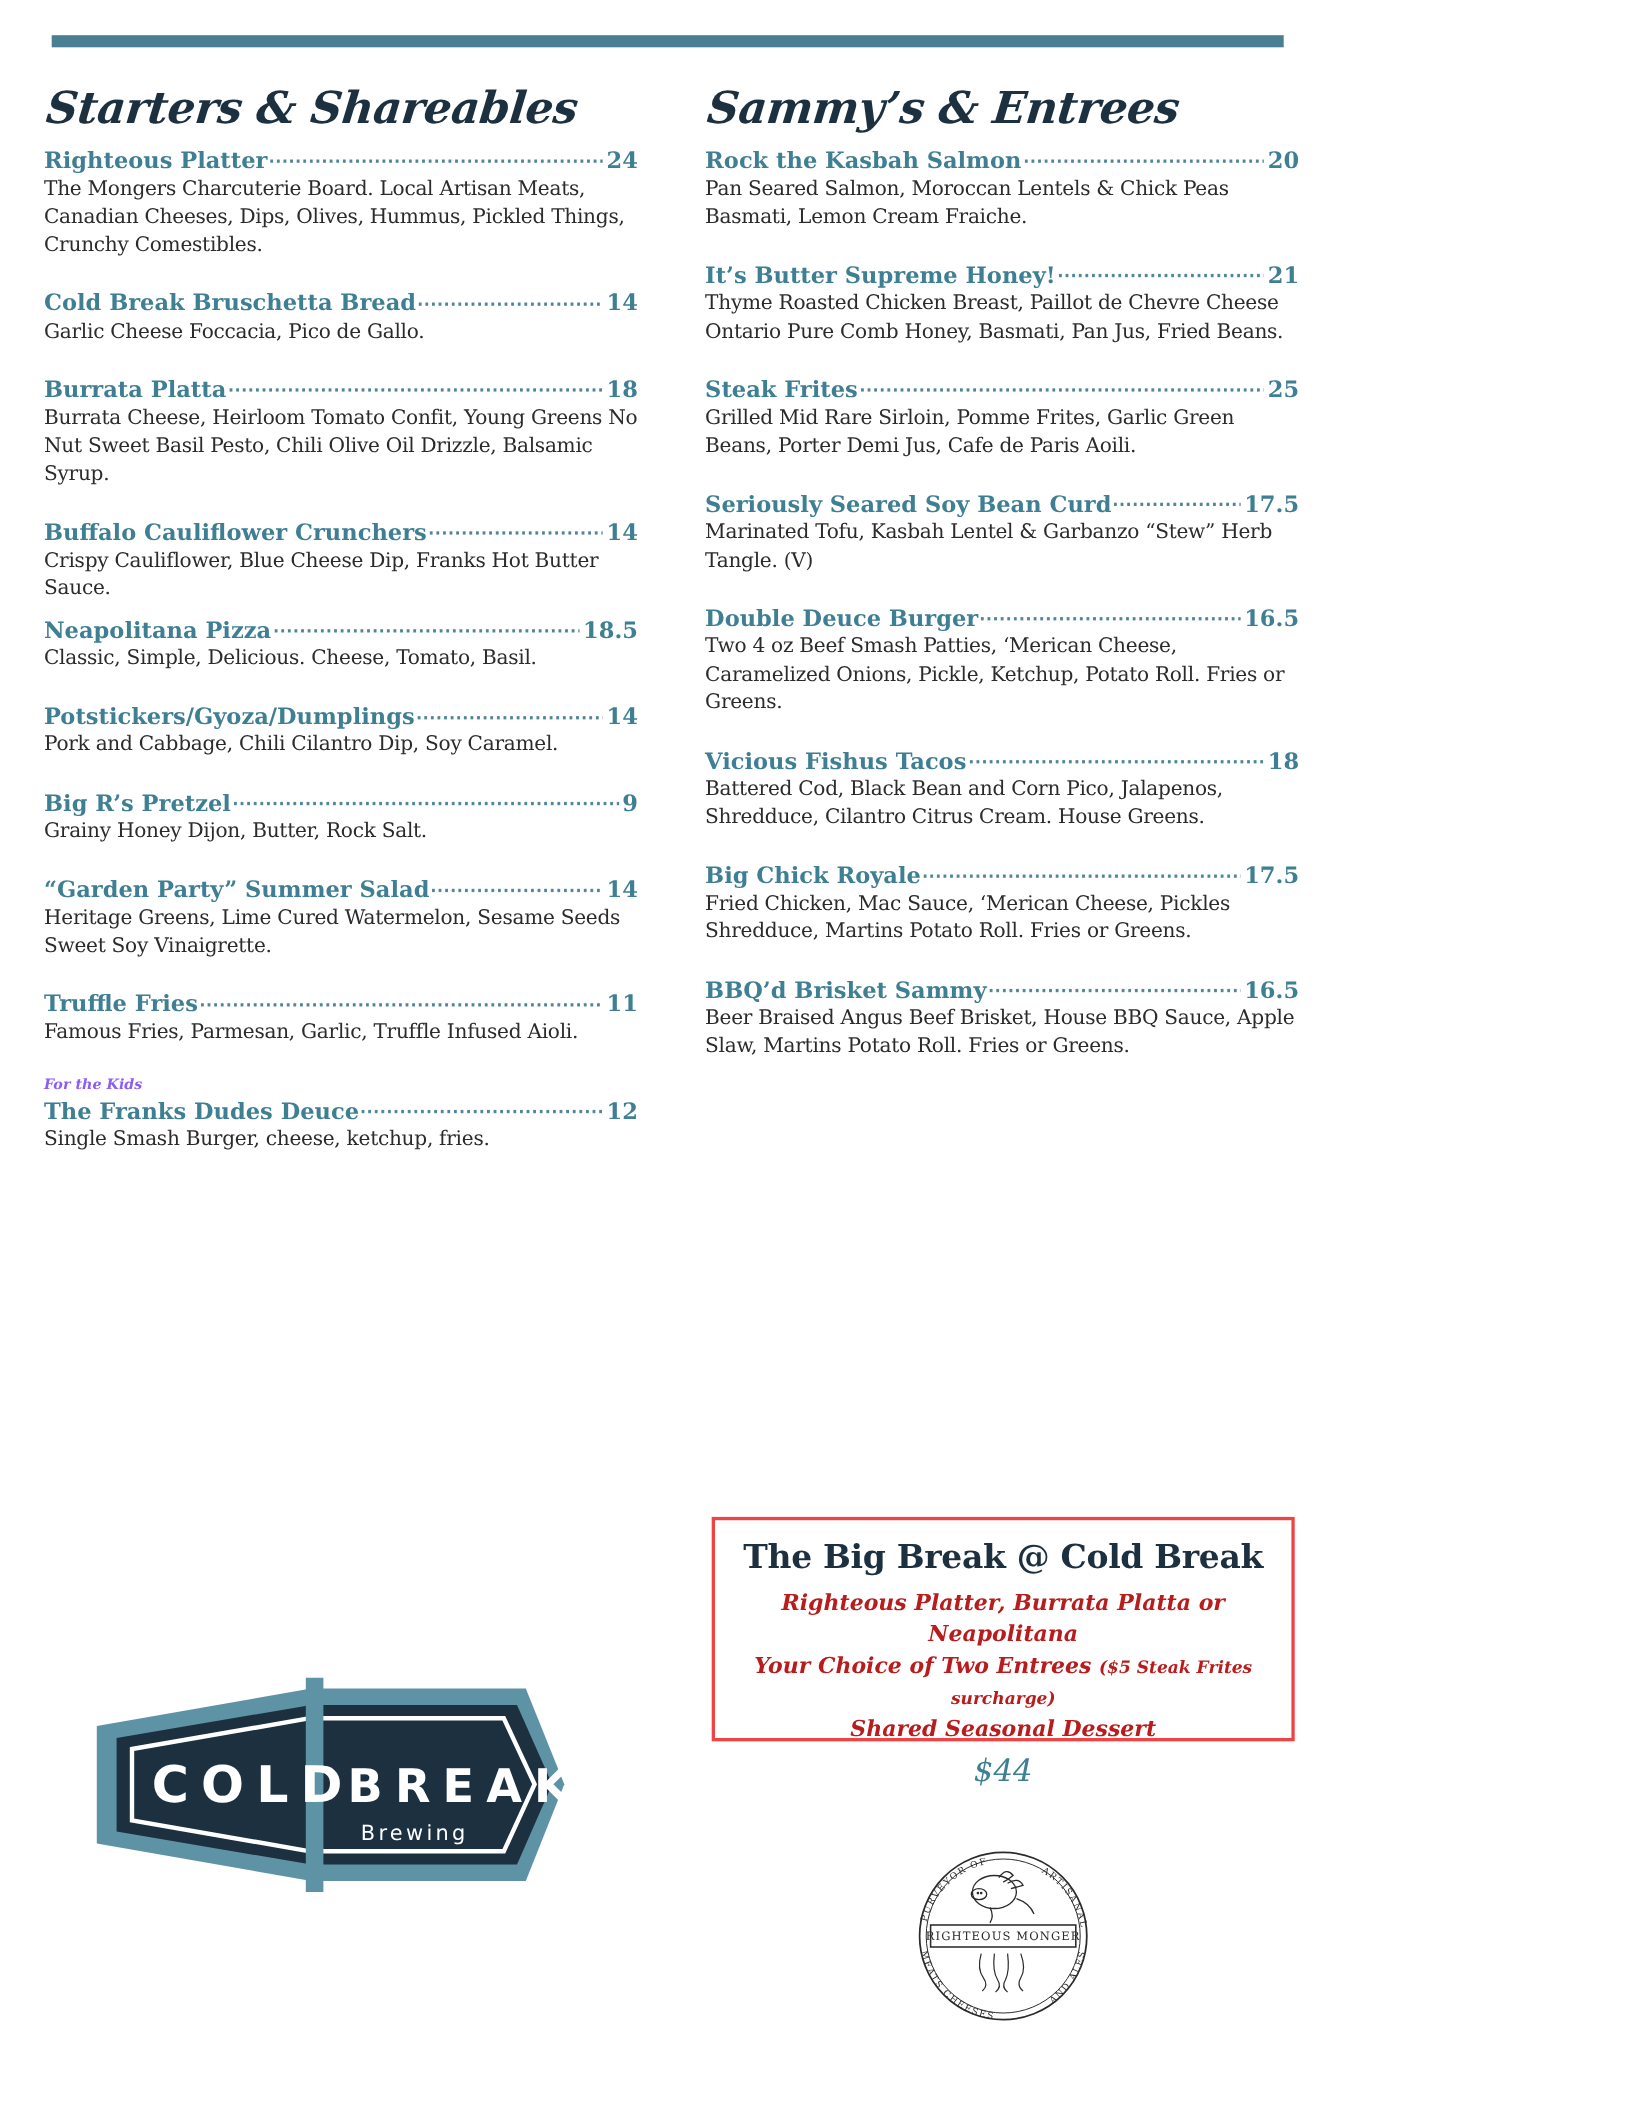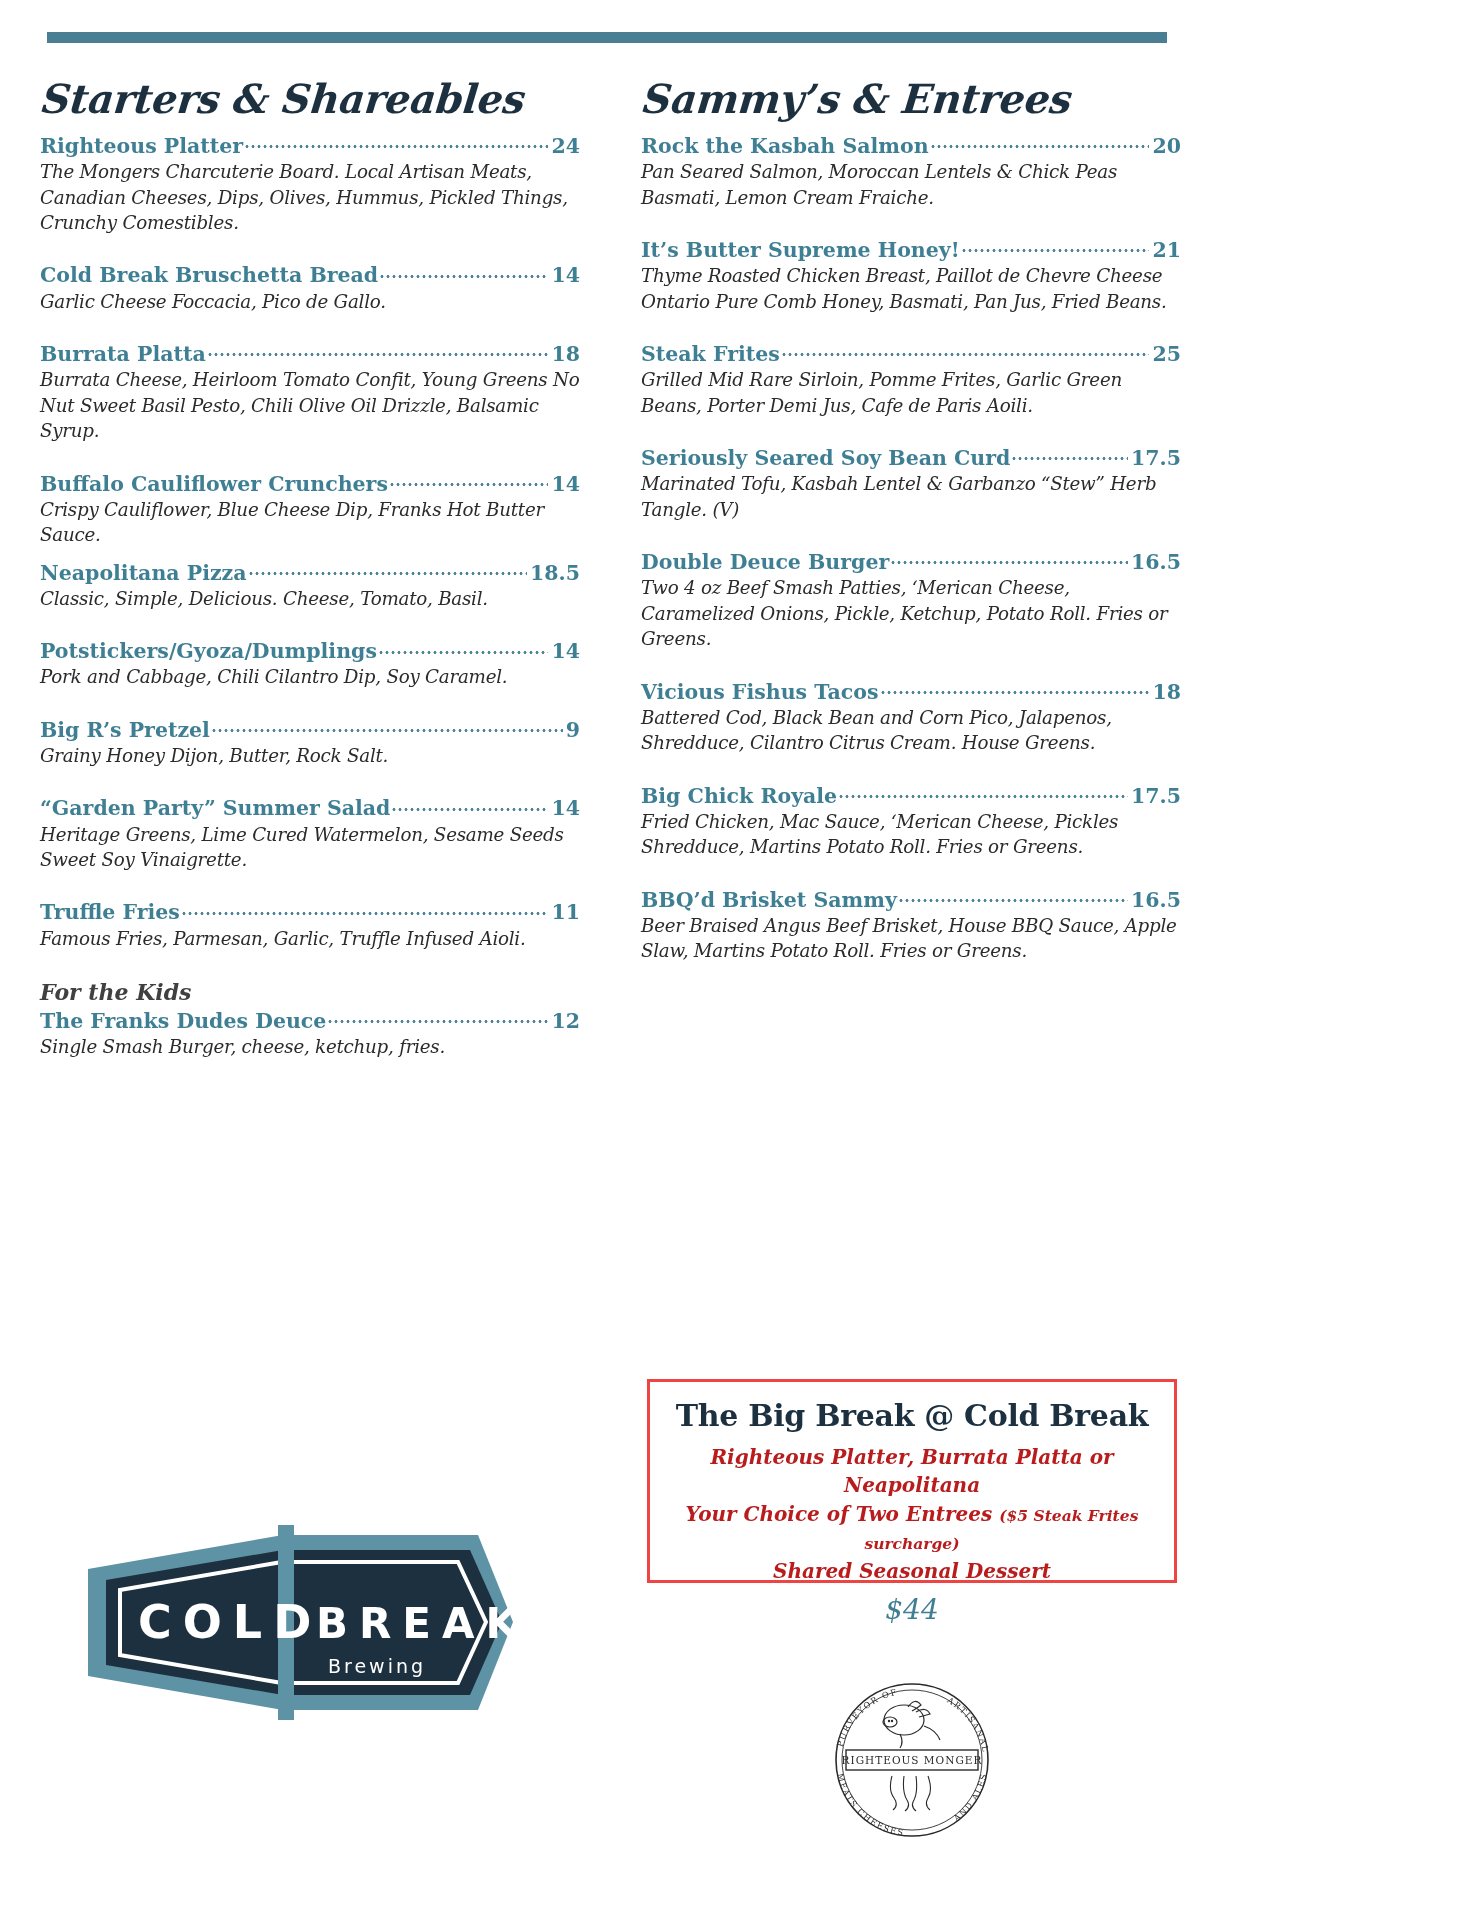--- a/index.html
+++ b/index.html
@@ -50,34 +50,33 @@
   }
   .leader::after{
     content:"";
     display:block;position:absolute;left:0;right:0;bottom:5px;height:3px;
     background-image:radial-gradient(circle, #4f8598 1.4px, rgba(0,0,0,0) 1.6px);
     background-size:6px 3px;background-repeat:repeat-x;
   }
   .item-price{flex:0 0 auto;padding-left:2px;}
   .item-desc{
     font-family:"DejaVu Serif", serif;
-    font-style:italic;
     font-size:18.3px;
     line-height:1.39;
     color:#2b2b2b;
     margin:1px 0 0 0;
     letter-spacing:-0.25px;
   }
   .gap{height:22px;}
   .gap-sm{height:7px;}
 
   .kicker{
     font-family:"DejaVu Serif", serif;
     font-style:italic;font-weight:bold;
-    font-size:22px;color:#404040;
+    font-size:13px;color:#8b5cf6;
     margin:0 0 4px 0;
   }
 
   
   .logo-wrap{
     position:absolute;left:78px;top:1525px;width:445px;height:195px;
   }
   .logo-svg{display:block;width:445px;height:195px;}
 
   

